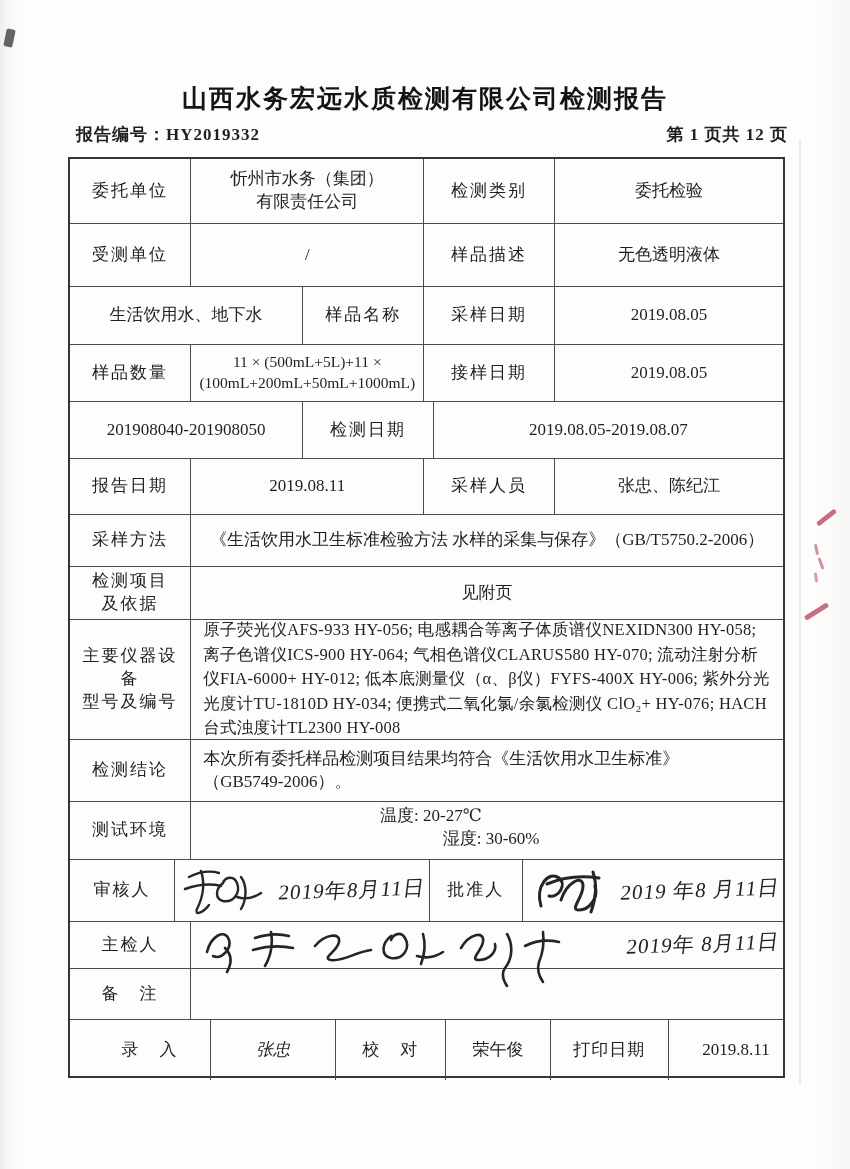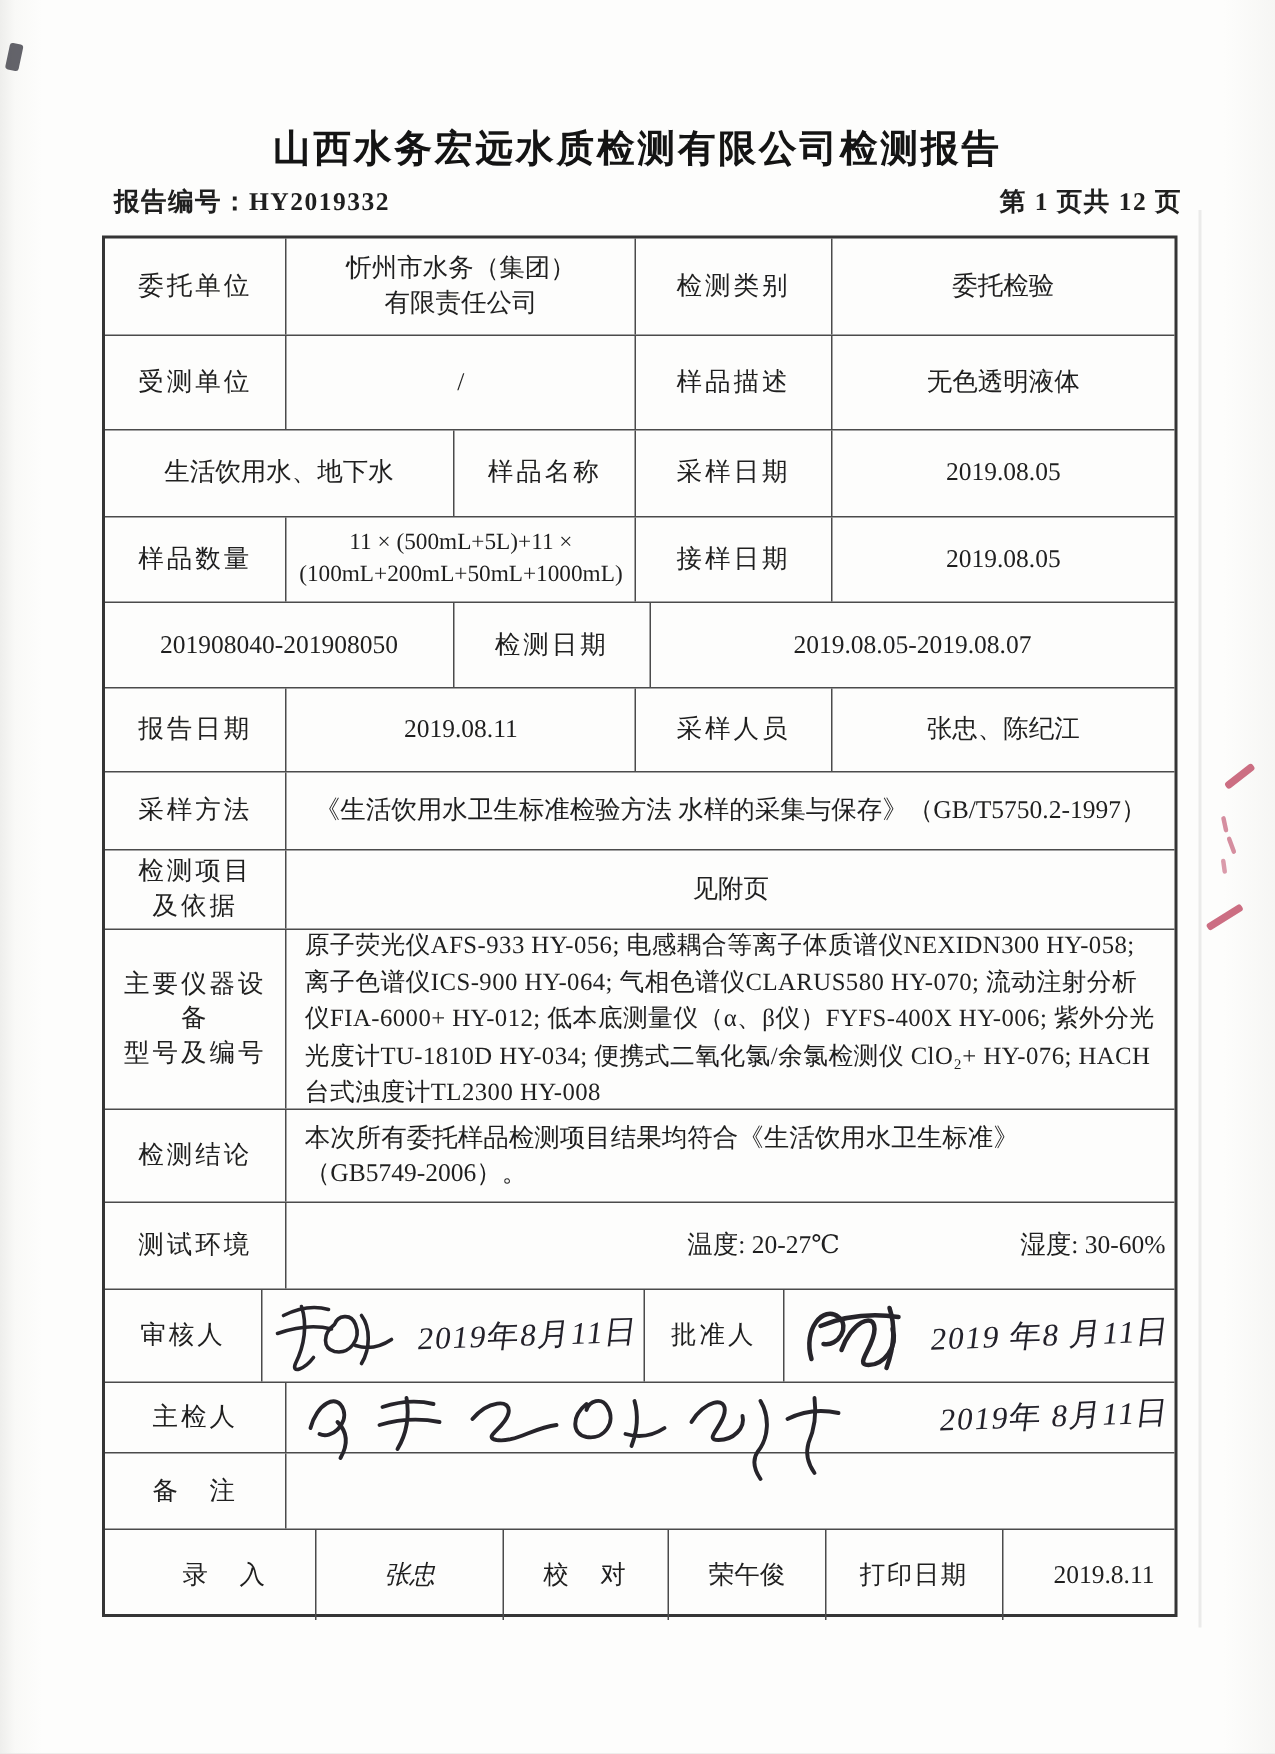--- a/index.html
+++ b/index.html
@@ -25,21 +25,21 @@
     padding:3px 6px; position:relative; }
   .td.last { border-right:none; }
   .c1 { width:17%; letter-spacing:2px; }
   .c2 { width:32.7%; }
   .c3 { width:18.3%; letter-spacing:2px; }
   .c4 { flex:1; }
   .wide { flex:1; }
   .pre { white-space:pre-line; }
   .left-top { justify-content:flex-start; align-items:flex-start; text-align:left; padding:8px 12px; }
   .instr { font-size:16.5px; line-height:1.48; letter-spacing:.3px; align-items:center; }
-  .env-cell { justify-content:flex-end; padding-left:14px; }
+  .env-cell { justify-content:flex-start; padding-left:14px;flex-direction:column; }
   .env-temp { display:inline-block; width:222px; text-align:left; }
   .env-hum  { display:inline-block; text-align:left; }
   
   .sigcell { justify-content:flex-start; padding:0 4px; overflow:visible; }
   .sw1 { width:36%; } .sl { width:15%; letter-spacing:2px; } .sw2 { flex:1; }
   svg.sig { overflow:visible; flex:0 0 auto; }
   .hand-date { font-size:21px; white-space:nowrap; transform:skewX(-9deg) rotate(-2deg);
     color:#23212a; letter-spacing:1px; margin-left:8px; }
   .inspect-date { position:absolute; right:4px; top:8px; }
   
@@ -110,21 +110,21 @@
 
     <div class="tr" style="height:56px">
       <div class="td c1">报告日期</div>
       <div class="td c2">2019.08.11</div>
       <div class="td c3">采样人员</div>
       <div class="td c4 last">张忠、陈纪江</div>
     </div>
 
     <div class="tr" style="height:52px">
       <div class="td c1">采样方法</div>
-      <div class="td wide last">《生活饮用水卫生标准检验方法 水样的采集与保存》（GB/T5750.2-1997）</div>
+      <div class="td wide last">《生活饮用水卫生标准检验方法 水样的采集与保存》（GB/T5750.2-2006）</div>
     </div>
 
     <div class="tr" style="height:53px">
       <div class="td c1 pre">检测项目
 及依据</div>
       <div class="td wide last">见附页</div>
     </div>
 
     <div class="tr" style="height:120px">
       <div class="td c1 pre">主要仪器设备

